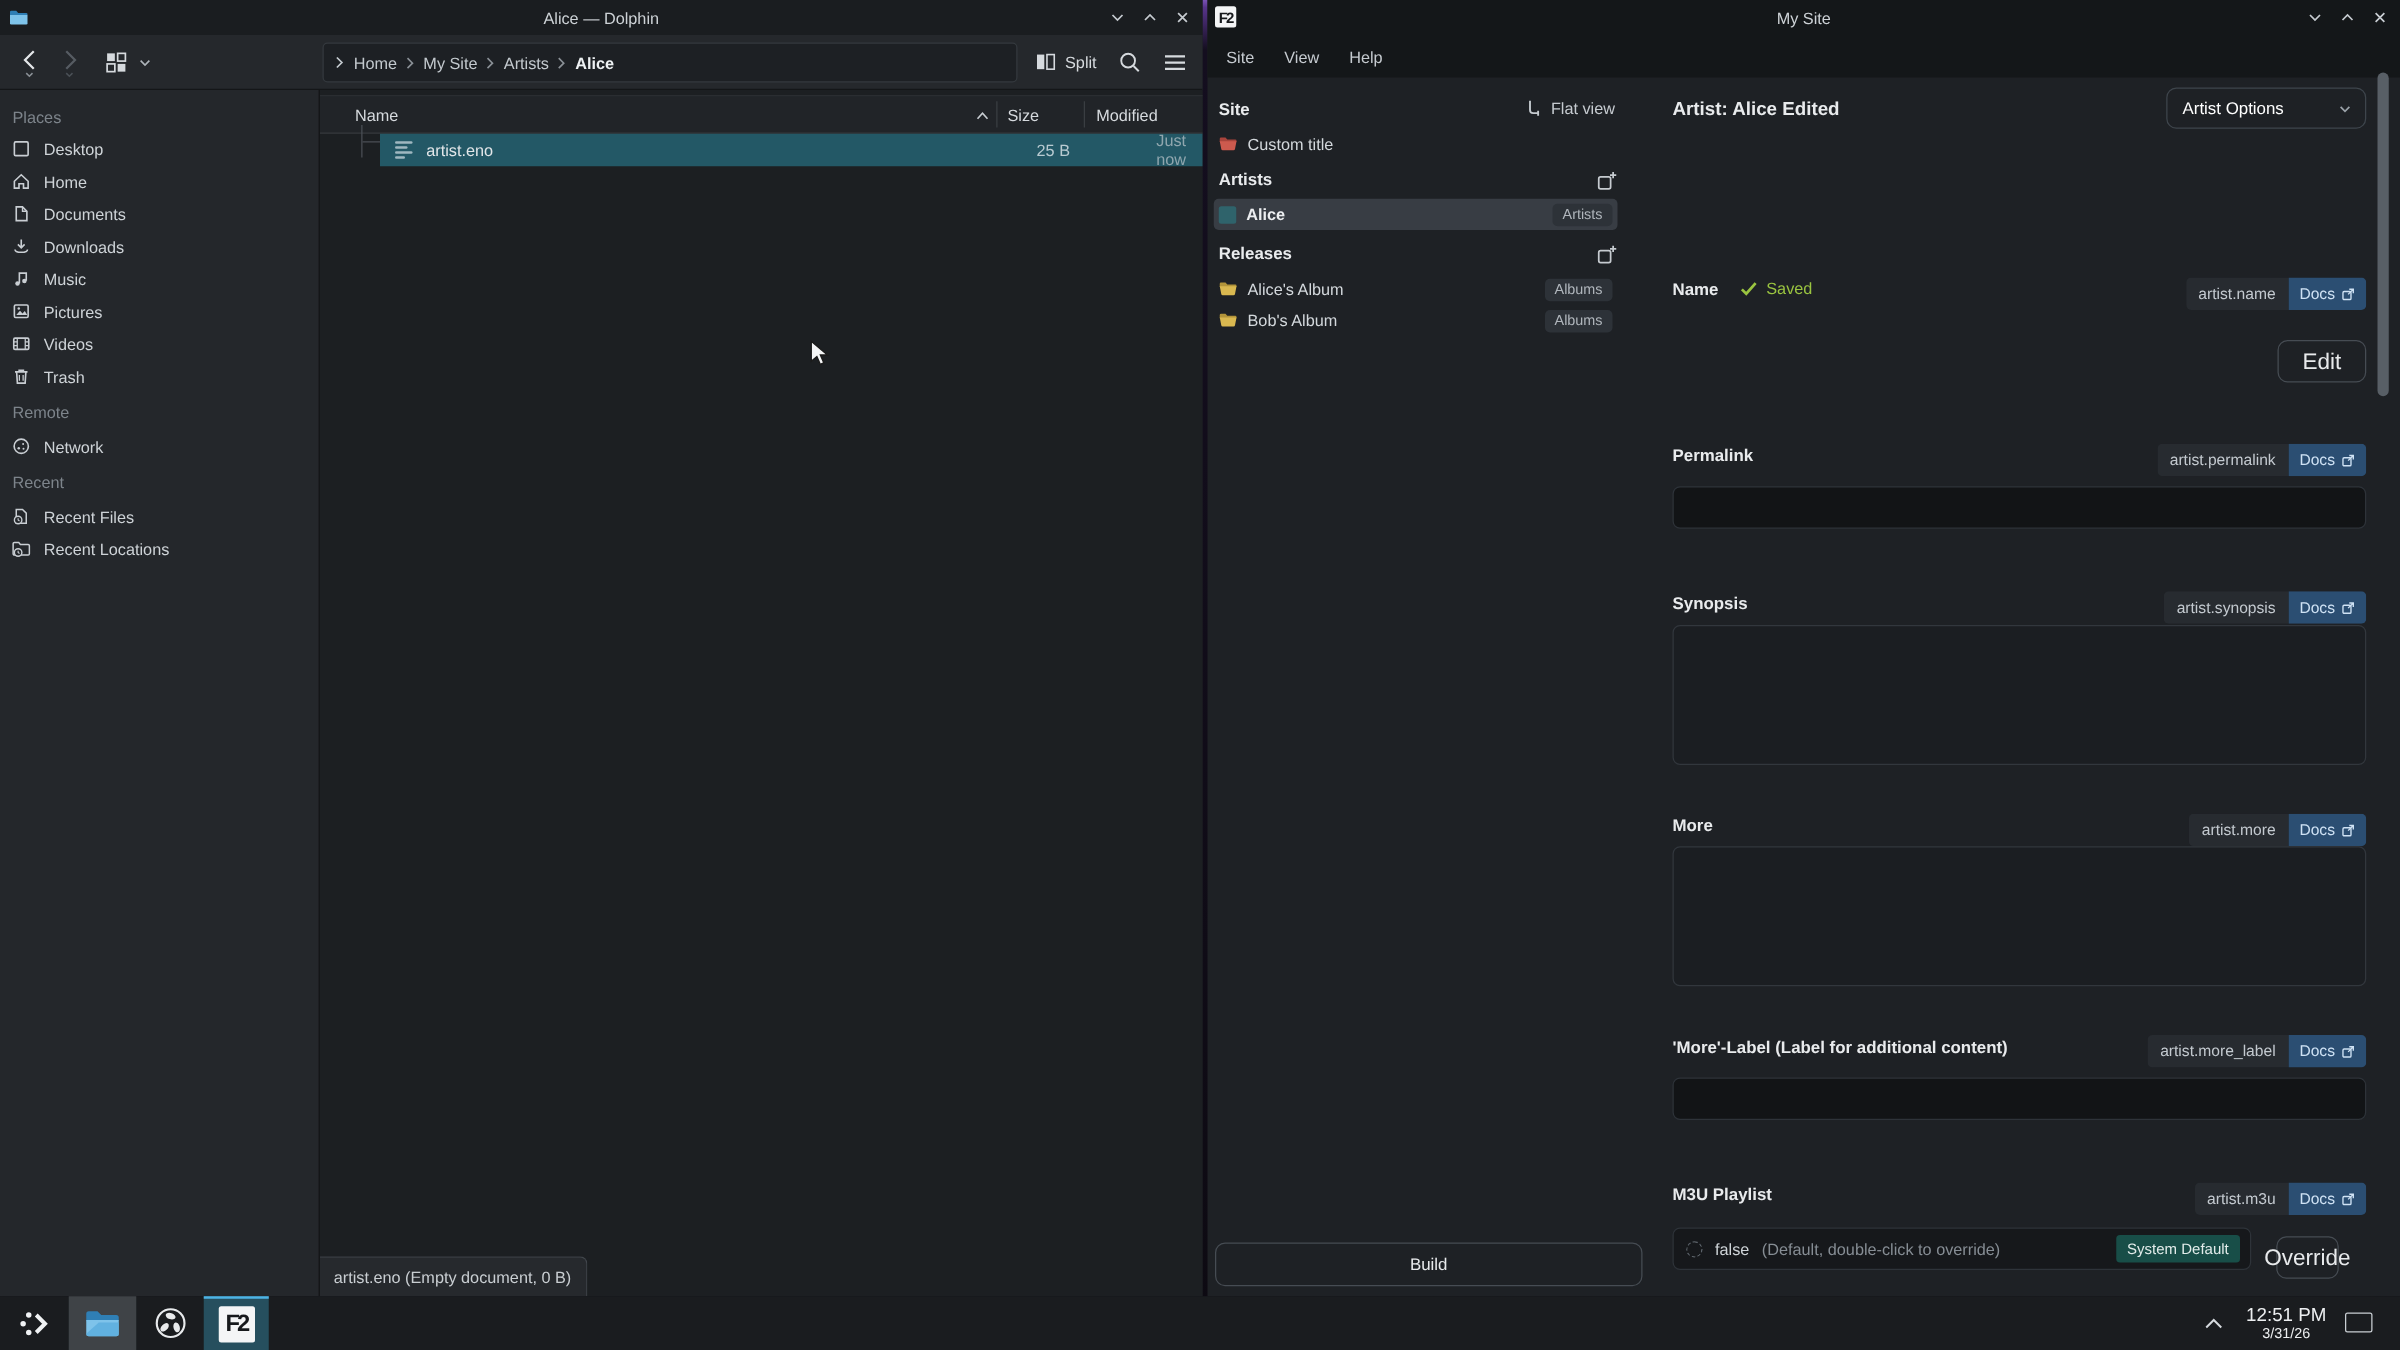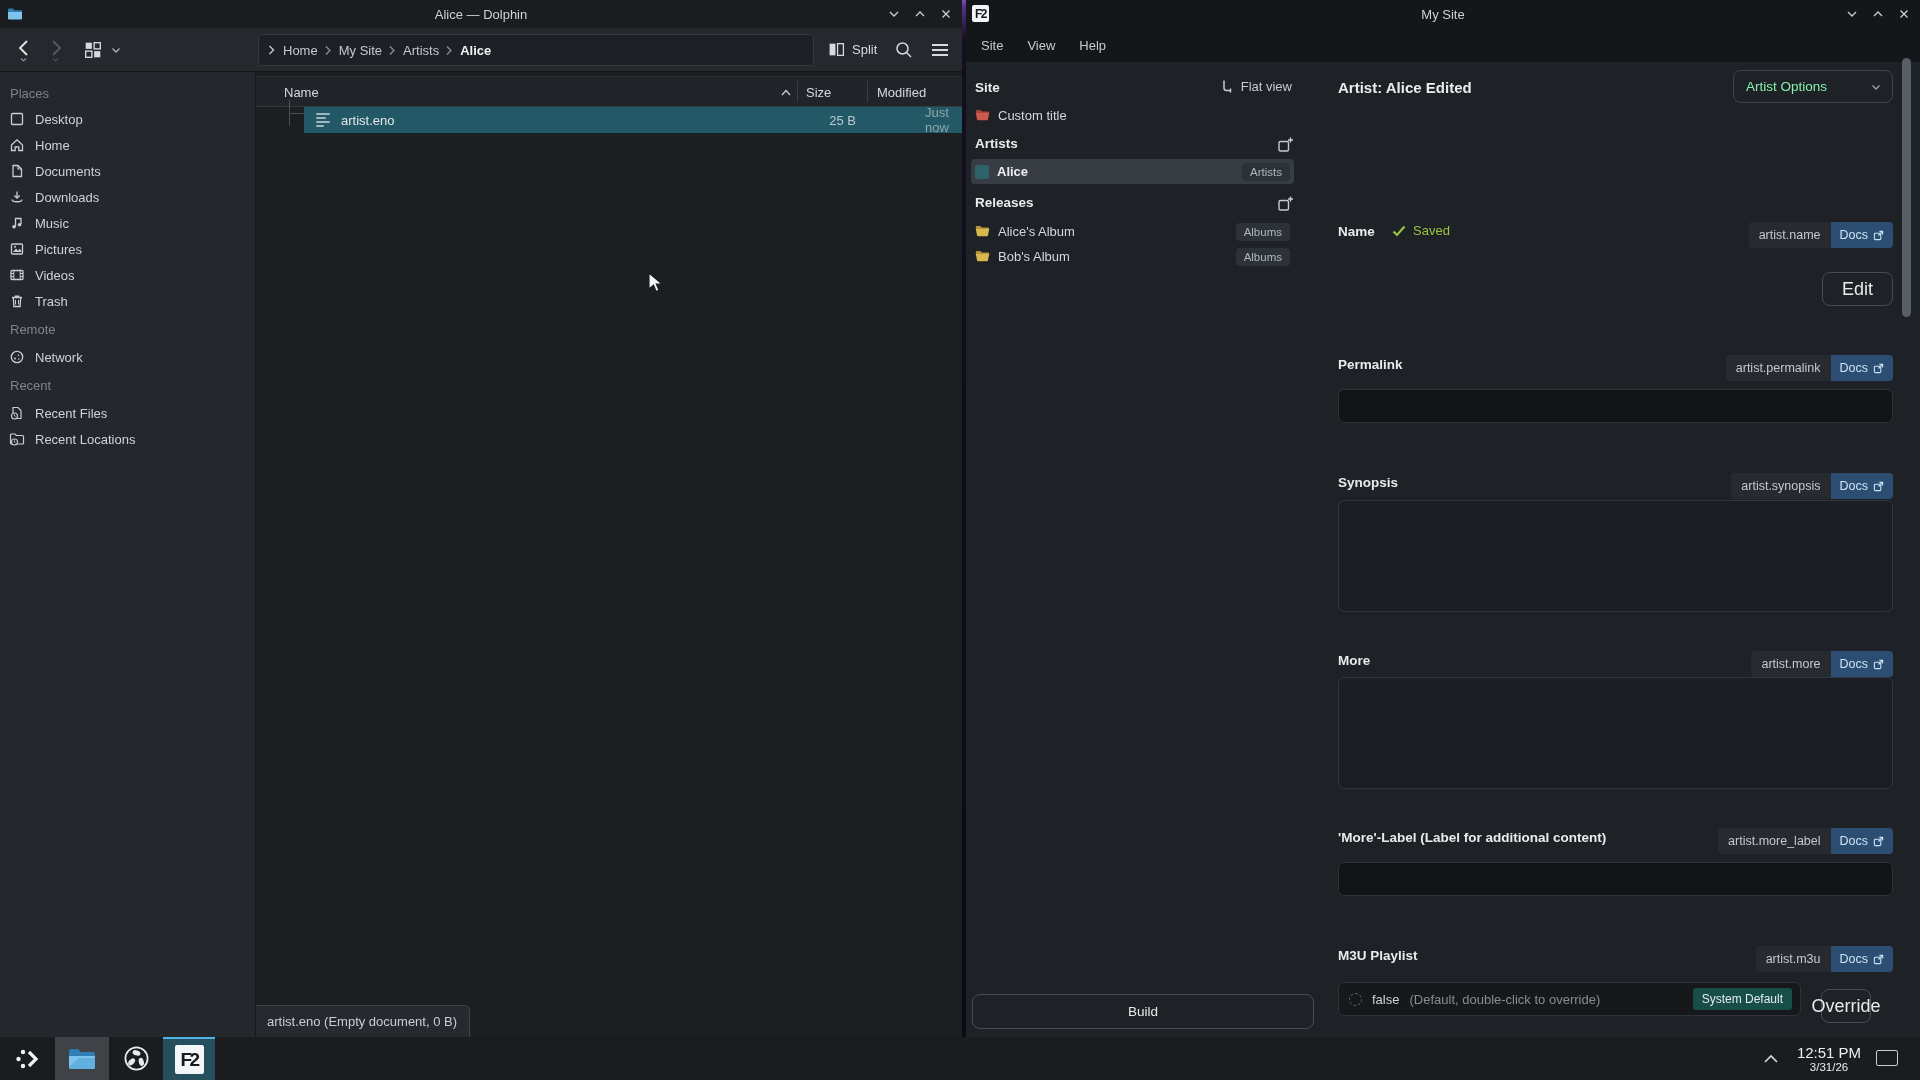--- a/index.html
+++ b/index.html
@@ -55,21 +55,21 @@
   .side-row.selected { background:#383d44; }
   .side-row .rowlabel { color:#d3d8dc; }
   .side-row.selected .rowlabel { color:#eceef0; font-weight:bold; }
   .kind-badge { position:absolute; right:4px; top:50%; transform:translateY(-50%); background:#2d3238; color:#b0b6bc; font-size:11.5px; padding:3px 8px; border-radius:4px; }
   .hdr-icon { position:absolute; width:17px; height:17px; }
   #flat-view { position:absolute; display:flex; align-items:center; gap:6px; color:#c6cbd0; }
   #build-btn { position:absolute; left:6px; top:994px; width:342px; height:35px; border:1px solid #464c53; border-radius:8px; background:transparent; color:#e8eaec; font-size:13.5px; display:flex; align-items:center; justify-content:center; }
 
   
   .heading { position:absolute; left:372px; font-weight:bold; color:#e9ebed; font-size:15px; }
-  #artist-options { position:absolute; left:767px; top:70px; width:160px; height:33px; border:1px solid #3e454c; border-radius:8px; display:flex; align-items:center; justify-content:space-between; padding:0 10px 0 12px; color:#86efac; font-size:13.5px; background:#1e2125; }
+  #artist-options { position:absolute; left:767px; top:70px; width:160px; height:33px; border:1px solid #3e454c; border-radius:8px; display:flex; align-items:center; justify-content:space-between; padding:0 10px 0 12px; color:#ffffff; font-size:13.5px; background:#1e2125; }
   .flabel { position:absolute; left:372px; font-weight:bold; color:#e9ebed; font-size:13.5px; }
   .chip { position:absolute; right:27px; height:26px; display:flex; align-items:stretch; border-radius:4px; overflow:hidden; font-size:12.5px; }
   .chip-key { background:#272b30; color:#c3c9cf; display:flex; align-items:center; padding:0 10px; }
   .chip-docs { background:#2b4e72; color:#cfe2f4; display:flex; align-items:center; gap:5px; padding:0 9px; }
   .field-input { position:absolute; left:372px; height:34px; background:#121416; border:1px solid #2e3339; border-radius:6px; color:#6e757c; font-size:13px; padding:0 10px; font-family:"Liberation Sans", sans-serif; }
   .field-ta { position:absolute; left:372px; width:555px; height:112px; background:#1b1e22; border:1px solid #32373d; border-radius:6px; resize:none; }
   .ghost-btn { position:absolute; height:34px; border:1px solid #464c53; border-radius:8px; background:transparent; color:#e8eaec; font-size:18px; display:flex; align-items:center; justify-content:center; }
   .saved-wrap { position:absolute; display:flex; align-items:center; gap:7px; color:#9ac440; font-size:13px; }
   #m3u-row { position:absolute; left:372px; top:982px; width:463px; height:34px; background:#16181b; border:1px solid #2e3339; border-radius:6px; display:flex; align-items:center; gap:10px; padding:0 8px 0 10px; }
   .dashed-radio { width:13px; height:13px; border:1.5px dashed #5d646b; border-radius:50%; flex:0 0 auto; }

